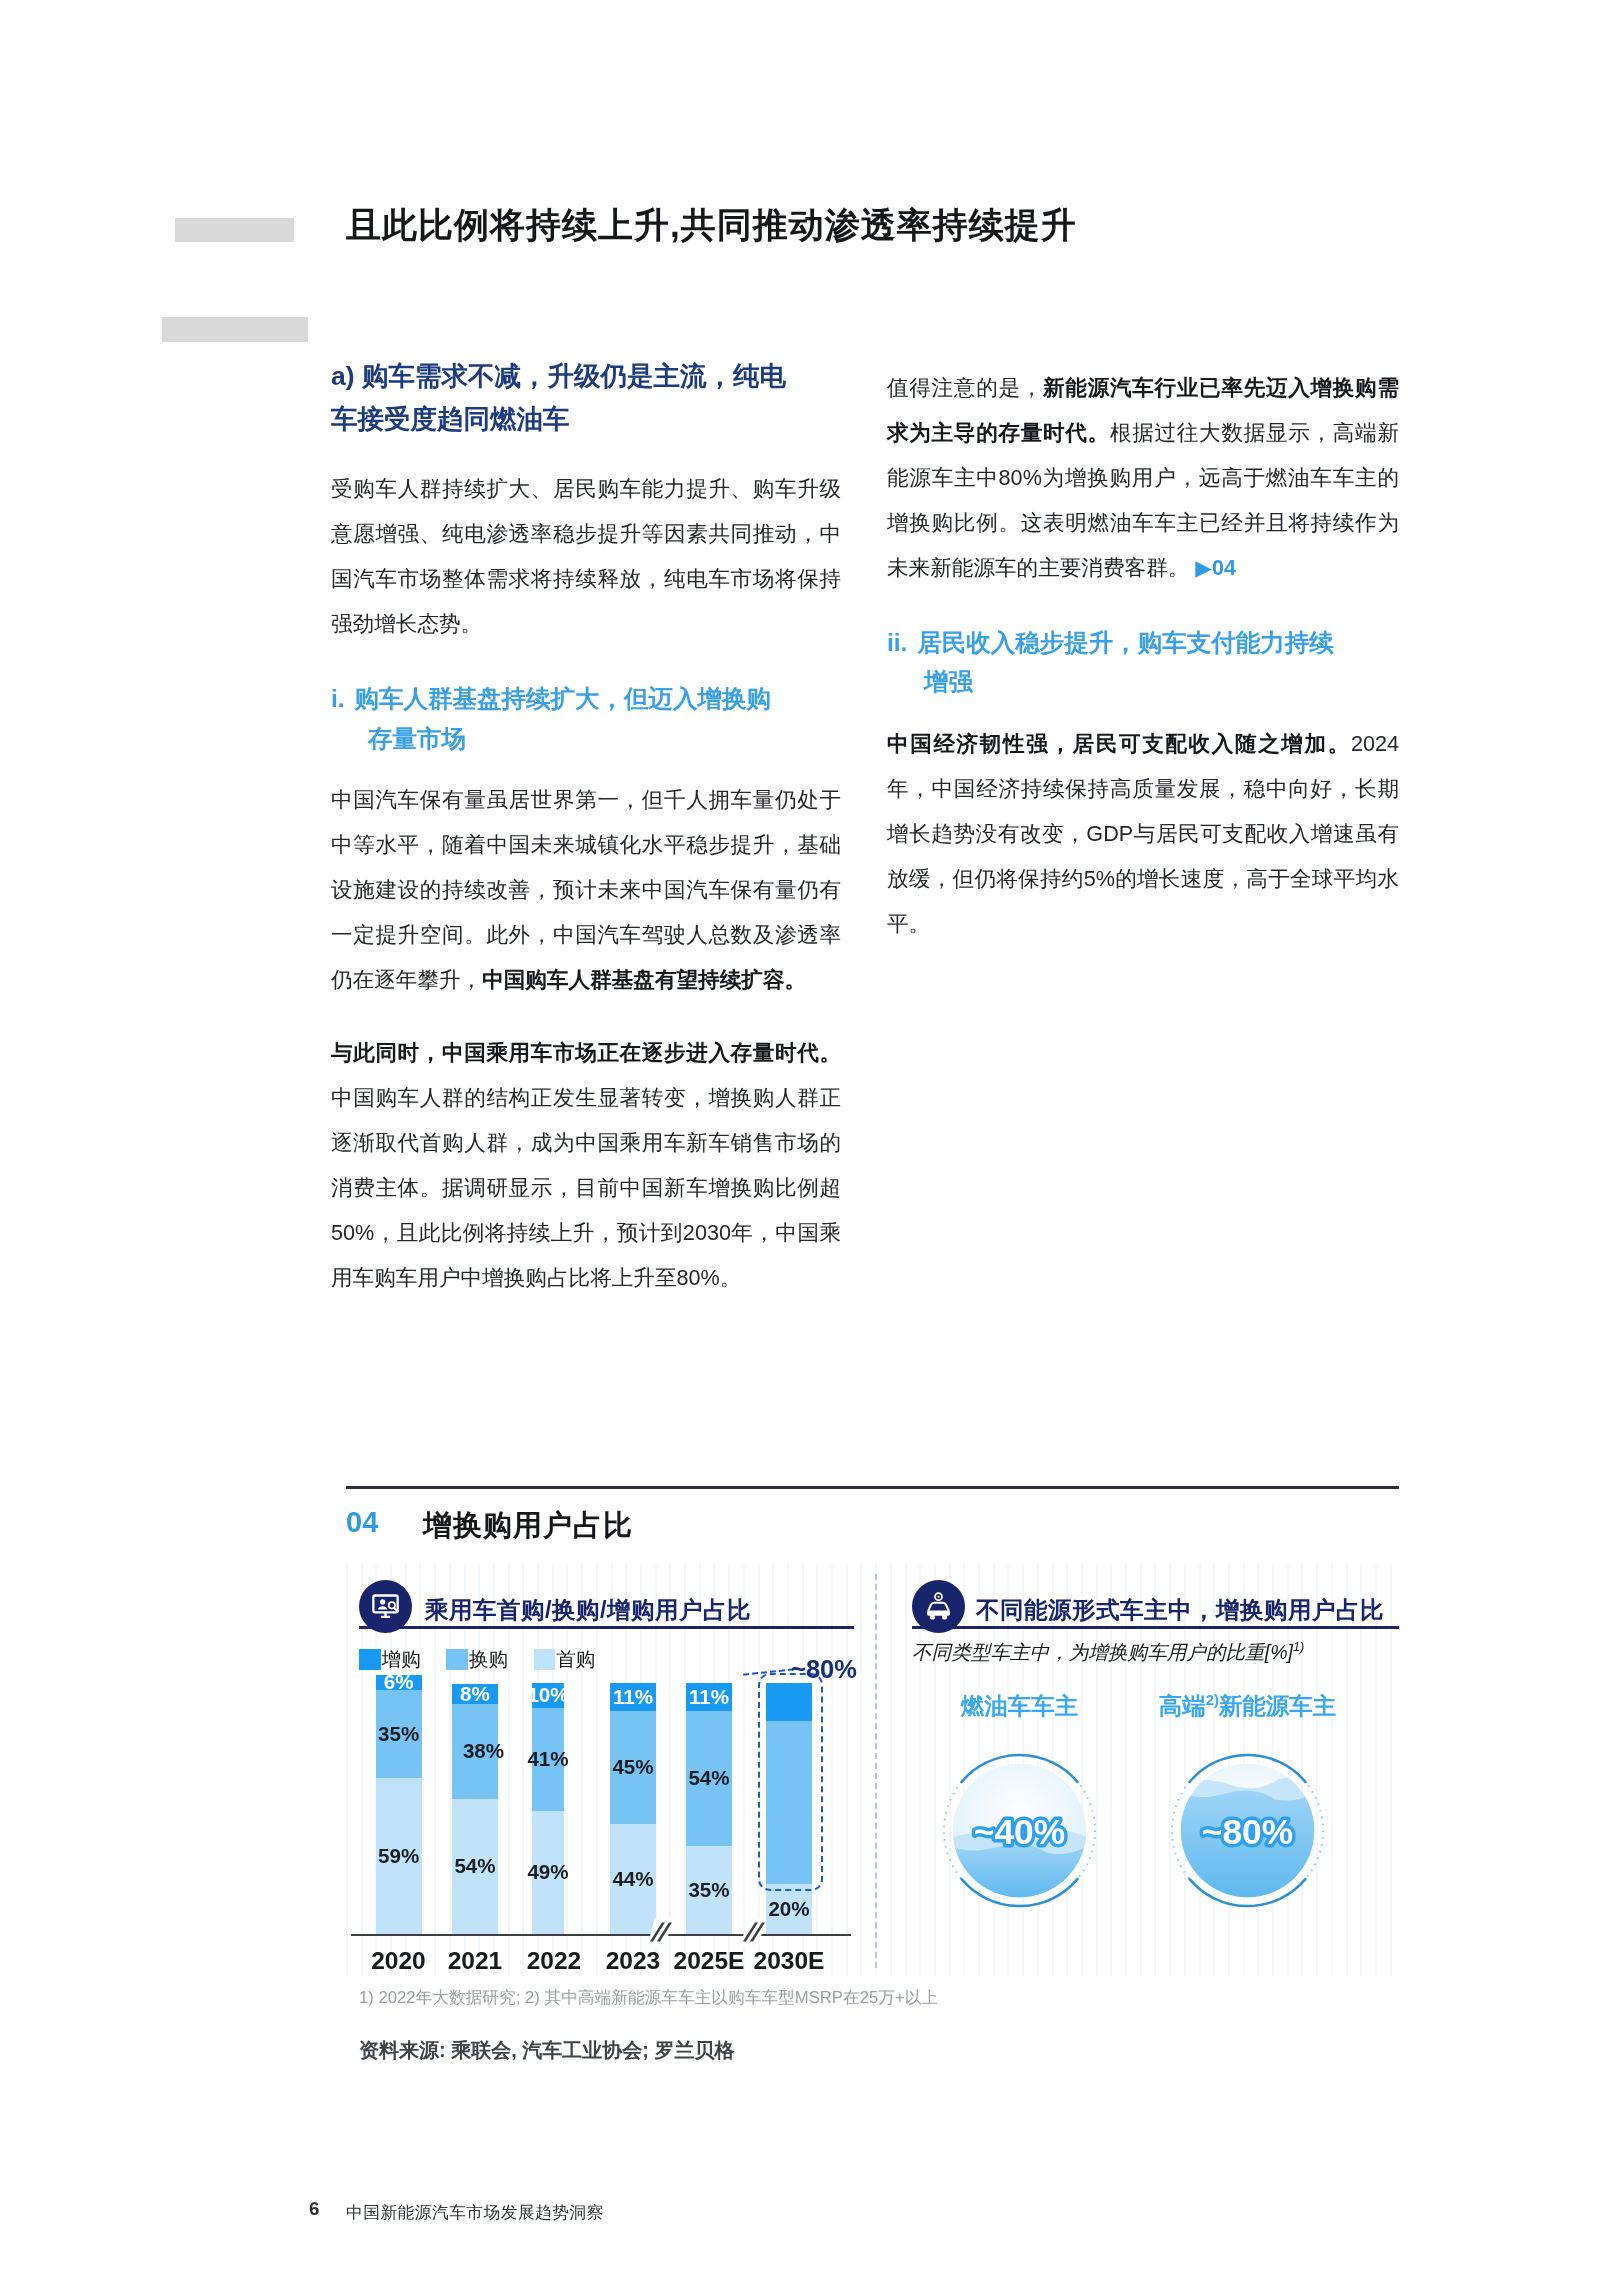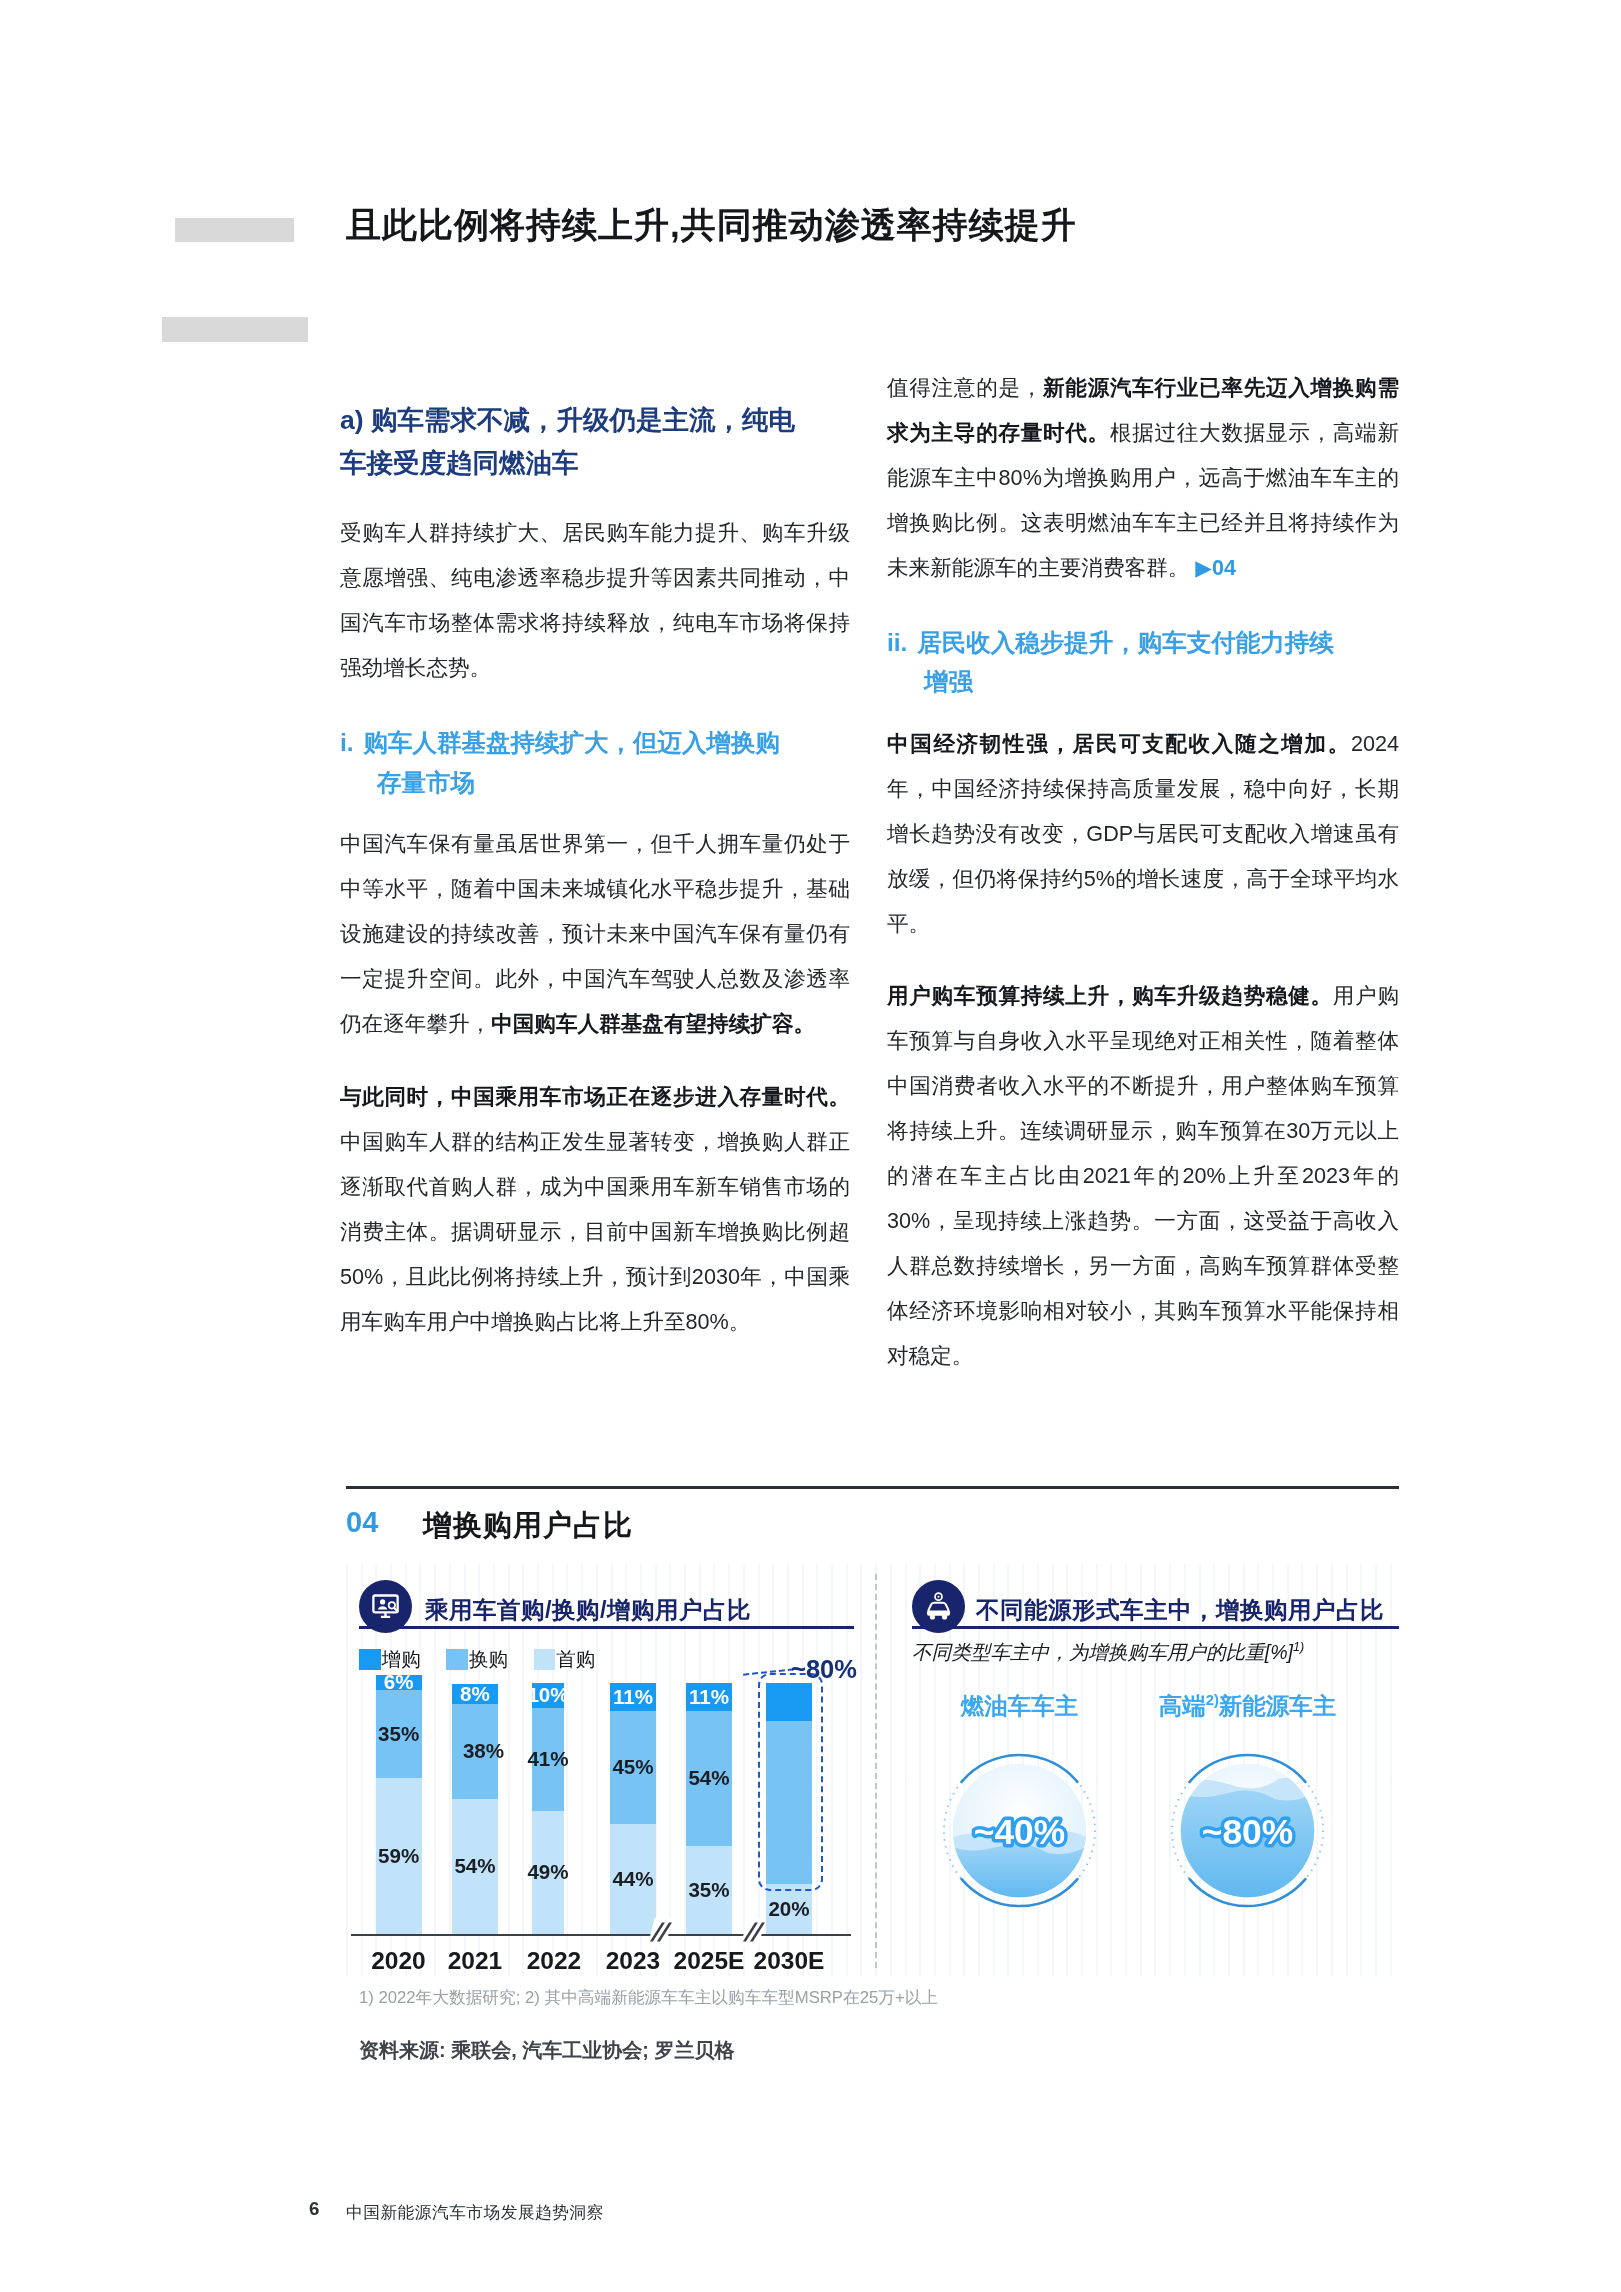--- a/index.html
+++ b/index.html
@@ -3,21 +3,21 @@
 <meta charset="utf-8">
 <style>
   html,body{margin:0;padding:0;background:#eee;}
   .page{position:relative;width:1621px;height:2293px;background:#ffffff;overflow:hidden;
         font-family:"Liberation Sans","DejaVu Sans",sans-serif;color:#22262c;}
   
   .deco-bar{position:absolute;background:#d9d9d9;}
   .page-title{position:absolute;left:346px;top:202px;font-size:35px;font-weight:800;color:#15171b;letter-spacing:1px;}
   
   .col{position:absolute;top:355px;width:510px;}
-  .col-left{left:340px;margin-top:44px;}
+  .col-left{left:331px;}
   .col-right{left:887px;width:512px;}
   .h-a{font-size:26.5px;font-weight:800;color:#1d3c7e;line-height:1.62;margin:0 0 25.5px 0;}
   .h-num{font-size:24.5px;font-weight:800;color:#3aa0e6;line-height:1.6;margin:33px 0 19.6px 0;
          padding-left:37px;text-indent:-37px;}
   .h-num .pfx{margin-right:9.8px;}
   p.body{font-size:21.6px;line-height:45px;text-align:justify;margin:0 0 27.4px 0;color:#23262b;}
   .rb{font-weight:800;color:#15181d;}
   .rblue{color:#2f9be4;font-weight:800;}
   
   .fig-hr{position:absolute;left:346px;top:1486px;width:1053px;height:2.9px;background:#2b2f35;}
@@ -74,21 +74,20 @@
     <p class="body"><span>受购车人群持续扩大、居民购车能力提升、购车升级意愿增强、纯电渗透率稳步提升等因素共同推动，中国汽车市场整体需求将持续释放，纯电车市场将保持强劲增长态势。</span></p>
     <div class="h-num"><span class="pfx">i.</span><span>购车人群基盘持续扩大，但迈入增换购<br>存量市场</span></div>
     <p class="body"><span>中国汽车保有量虽居世界第一，但千人拥车量仍处于中等水平，随着中国未来城镇化水平稳步提升，基础设施建设的持续改善，预计未来中国汽车保有量仍有一定提升空间。此外，中国汽车驾驶人总数及渗透率仍在逐年攀升，</span><span class="rb">中国购车人群基盘有望持续扩容。</span></p>
     <p class="body"><span class="rb">与此同时，中国乘用车市场正在逐步进入存量时代。</span><span>中国购车人群的结构正发生显著转变，增换购人群正逐渐取代首购人群，成为中国乘用车新车销售市场的消费主体。据调研显示，目前中国新车增换购比例超50%，且此比例将持续上升，预计到2030年，中国乘用车购车用户中增换购占比将上升至80%。</span></p>
   </div>
 
   <div class="col col-right">
     <p class="body" style="margin-top:9.8px;"><span>值得注意的是，</span><span class="rb">新能源汽车行业已率先迈入增换购需求为主导的存量时代。</span><span>根据过往大数据显示，高端新能源车主中80%为增换购用户，远高于燃油车车主的增换购比例。这表明燃油车车主已经并且将持续作为未来新能源车的主要消费客群。</span><span class="rb rblue">  ▶04</span></p>
     <div class="h-num"><span class="pfx">ii.</span><span>居民收入稳步提升，购车支付能力持续<br>增强</span></div>
     <p class="body"><span class="rb">中国经济韧性强，居民可支配收入随之增加。</span><span>2024年，中国经济持续保持高质量发展，稳中向好，长期增长趋势没有改变，GDP与居民可支配收入增速虽有放缓，但仍将保持约5%的增长速度，高于全球平均水平。</span></p>
-    <p class="body"><span class="rb">用户购车预算持续上升，购车升级趋势稳健。</span><span>用户购车预算与自身收入水平呈现绝对正相关性，随着整体中国消费者收入水平的不断提升，用户整体购车预算将持续上升。连续调研显示，购车预算在30万元以上的潜在车主占比由2021年的20%上升至2023年的30%，呈现持续上涨趋势。一方面，这受益于高收入人群总数持续增长，另一方面，高购车预算群体受整体经济环境影响相对较小，其购车预算水平能保持相对稳定。</span></p>
   </div>
 
   <div class="fig-hr"></div>
   <div class="fig-num">04</div>
   <div class="fig-title">增换购用户占比</div>
   <div class="fig-bg"></div>
   <div class="panel-sep"></div>
 
   <div class="panel-icon" style="left:359px;top:1580px;">
     <svg width="37" height="37" viewBox="0 0 64 64">

